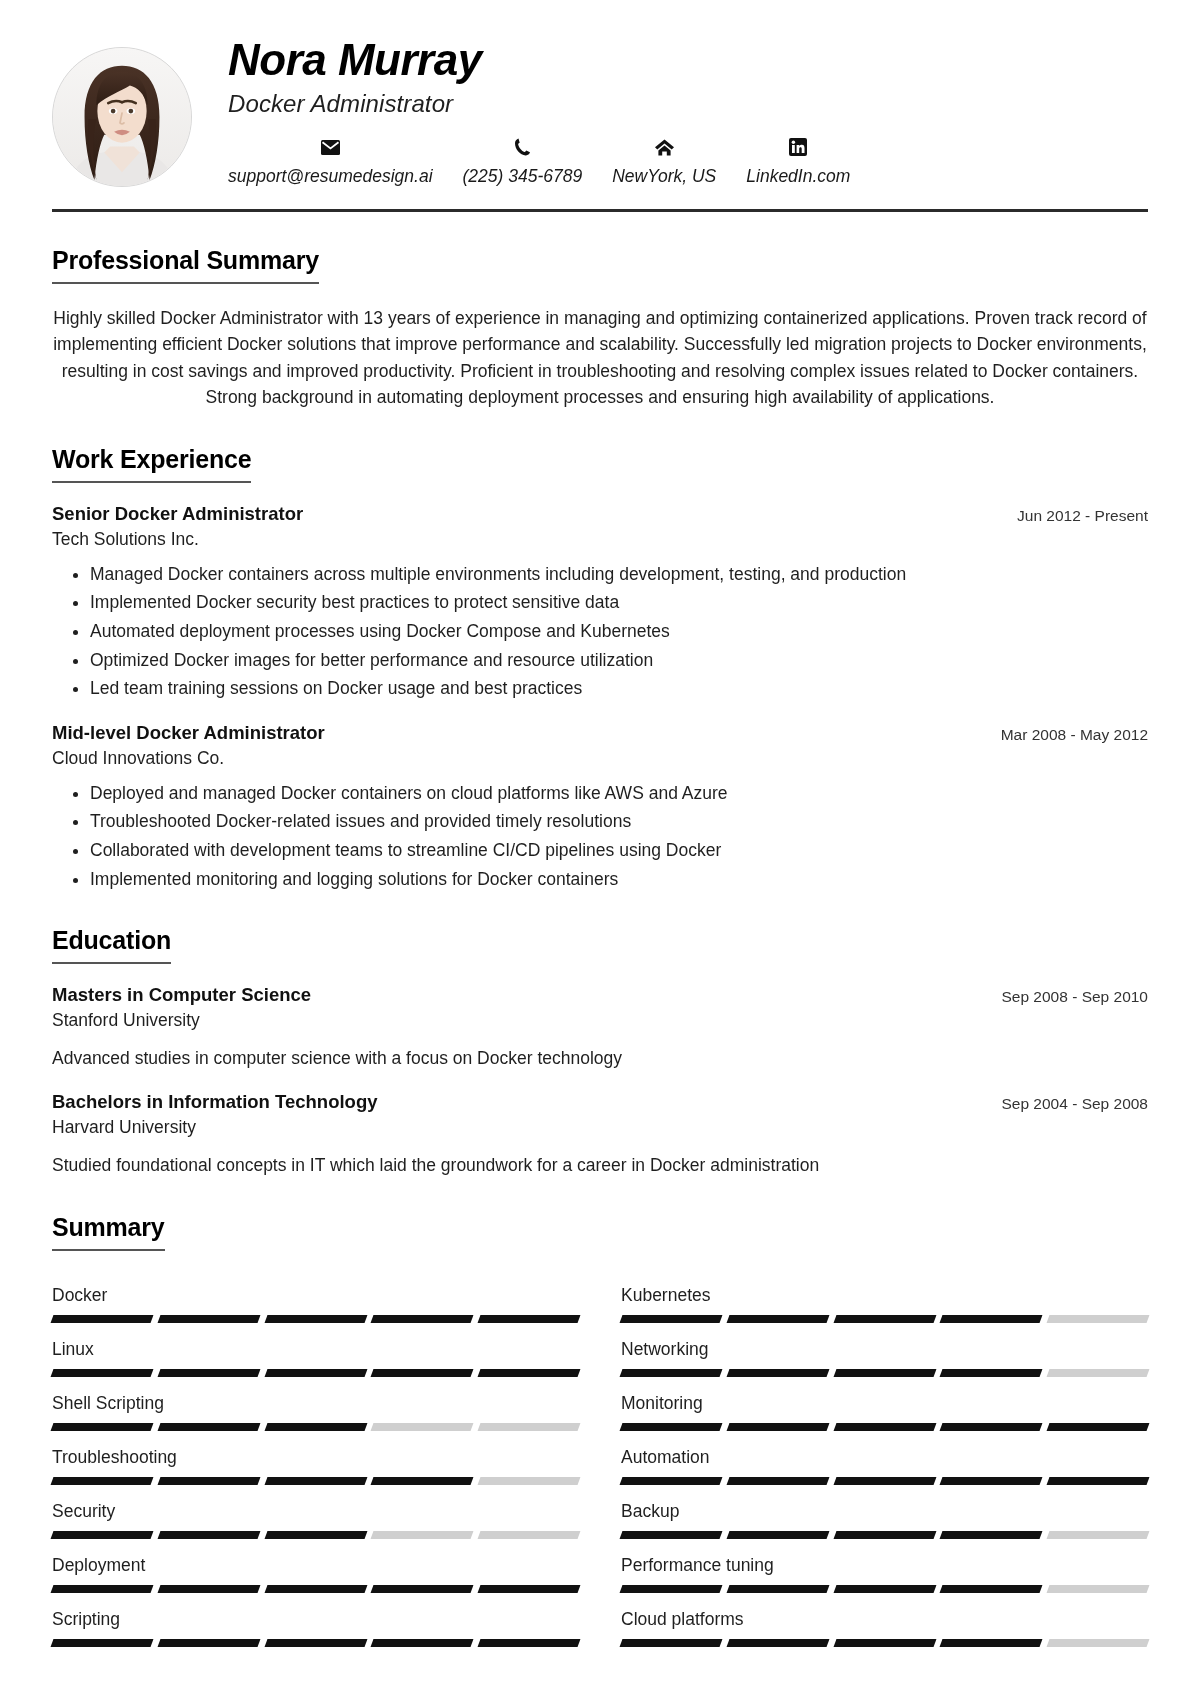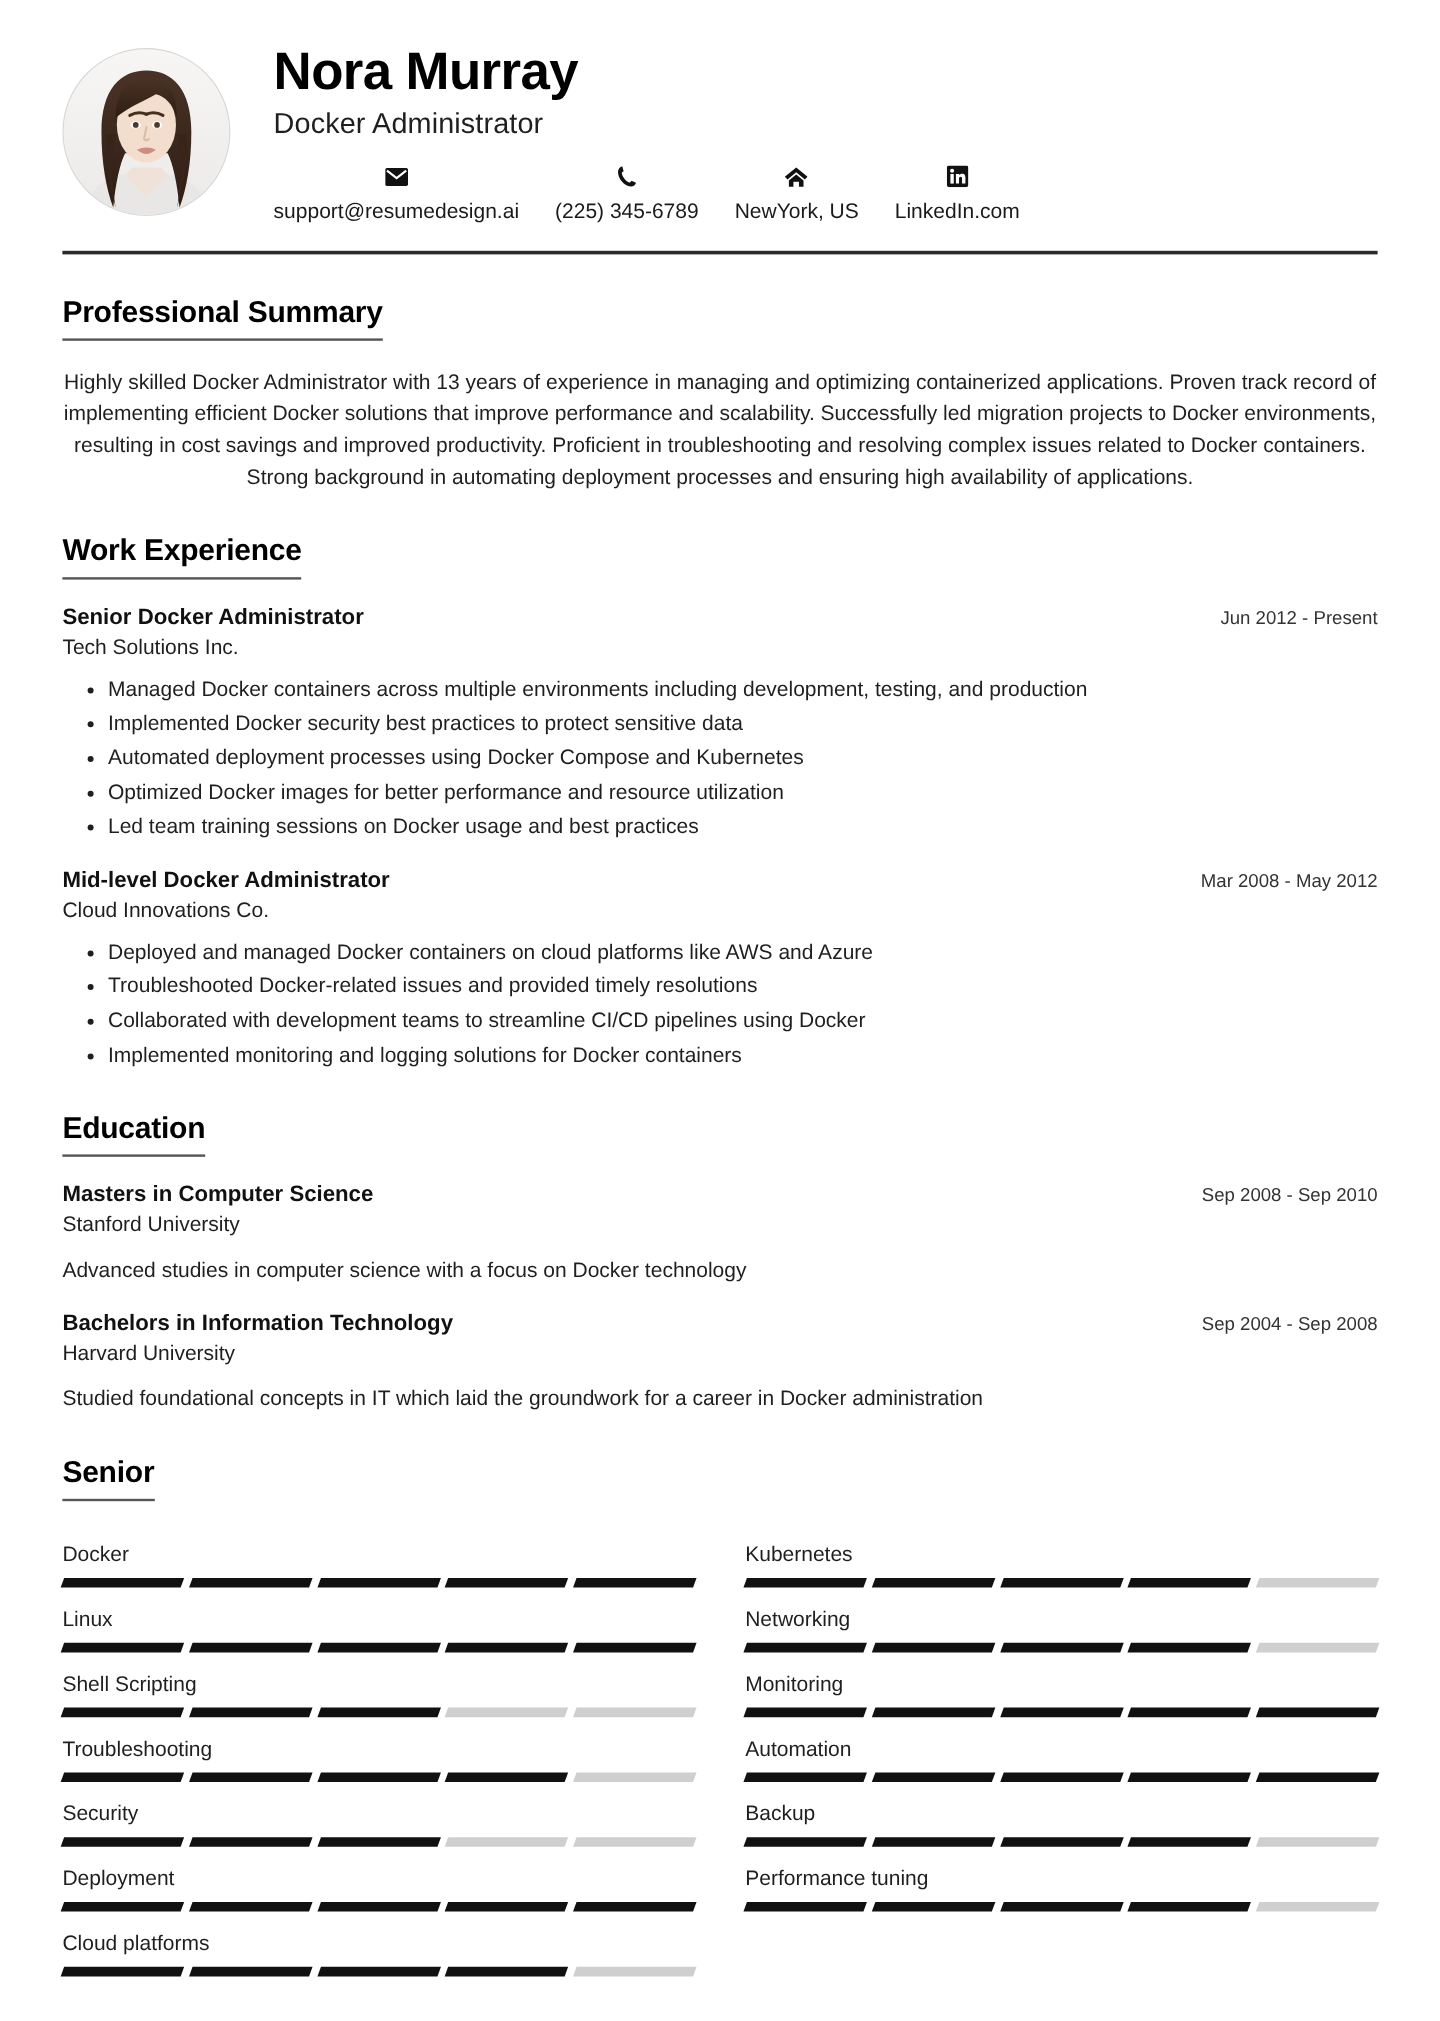--- a/index.html
+++ b/index.html
@@ -15,23 +15,24 @@
     position: relative;
     width: 1200px;
     height: 1684px;
     background: #fff;
     padding: 0;
   }
 
   
   .header {
     display: flex;
-    align-items: center;
+    align-items: flex-end;
     padding: 34px 52px 0 52px;
     gap: 36px;
+    font-style: italic;
   }
   .avatar {
     width: 140px;
     height: 140px;
     min-width: 140px;
     border-radius: 50%;
     border: 1px solid #d8d8d8;
     overflow: hidden;
     position: relative;
     background: #f4f2f1;
@@ -300,21 +301,21 @@
         <div class="entry-head">
           <div class="entry-title">Bachelors in Information Technology</div>
           <div class="entry-date">Sep 2004 - Sep 2008</div>
         </div>
         <div class="entry-org">Harvard University</div>
         <div class="entry-desc">Studied foundational concepts in IT which laid the groundwork for a career in Docker administration</div>
       </div>
     </div>
 
     <div class="section">
-      <div class="section-title">Senior</div>
+      <div class="section-title">Summary</div>
       <div class="skills-grid" id="skills-grid">
           <div class="skill">
             <div class="skill-name">Docker</div>
             <div class="skill-bar">
               <span class="seg on" style="background: rgb(17, 17, 17);"></span>
               <span class="seg on" style="background: rgb(17, 17, 17);"></span>
               <span class="seg on" style="background: rgb(17, 17, 17);"></span>
               <span class="seg on" style="background: rgb(17, 17, 17);"></span>
               <span class="seg on" style="background: rgb(17, 17, 17);"></span>
             </div>
@@ -420,20 +421,30 @@
             </div>
           </div>
           <div class="skill">
             <div class="skill-name">Performance tuning</div>
             <div class="skill-bar">
               <span class="seg on" style="background: rgb(17, 17, 17);"></span>
               <span class="seg on" style="background: rgb(17, 17, 17);"></span>
               <span class="seg on" style="background: rgb(17, 17, 17);"></span>
               <span class="seg on" style="background: rgb(17, 17, 17);"></span>
               <span class="seg" style="background: rgb(207, 207, 207);"></span>
+            </div>
+          </div>
+          <div class="skill">
+            <div class="skill-name">Scripting</div>
+            <div class="skill-bar">
+              <span class="seg on" style="background: rgb(17, 17, 17);"></span>
+              <span class="seg on" style="background: rgb(17, 17, 17);"></span>
+              <span class="seg on" style="background: rgb(17, 17, 17);"></span>
+              <span class="seg on" style="background: rgb(17, 17, 17);"></span>
+              <span class="seg on" style="background: rgb(17, 17, 17);"></span>
             </div>
           </div>
           <div class="skill">
             <div class="skill-name">Cloud platforms</div>
             <div class="skill-bar">
               <span class="seg on" style="background: rgb(17, 17, 17);"></span>
               <span class="seg on" style="background: rgb(17, 17, 17);"></span>
               <span class="seg on" style="background: rgb(17, 17, 17);"></span>
               <span class="seg on" style="background: rgb(17, 17, 17);"></span>
               <span class="seg" style="background: rgb(207, 207, 207);"></span>

